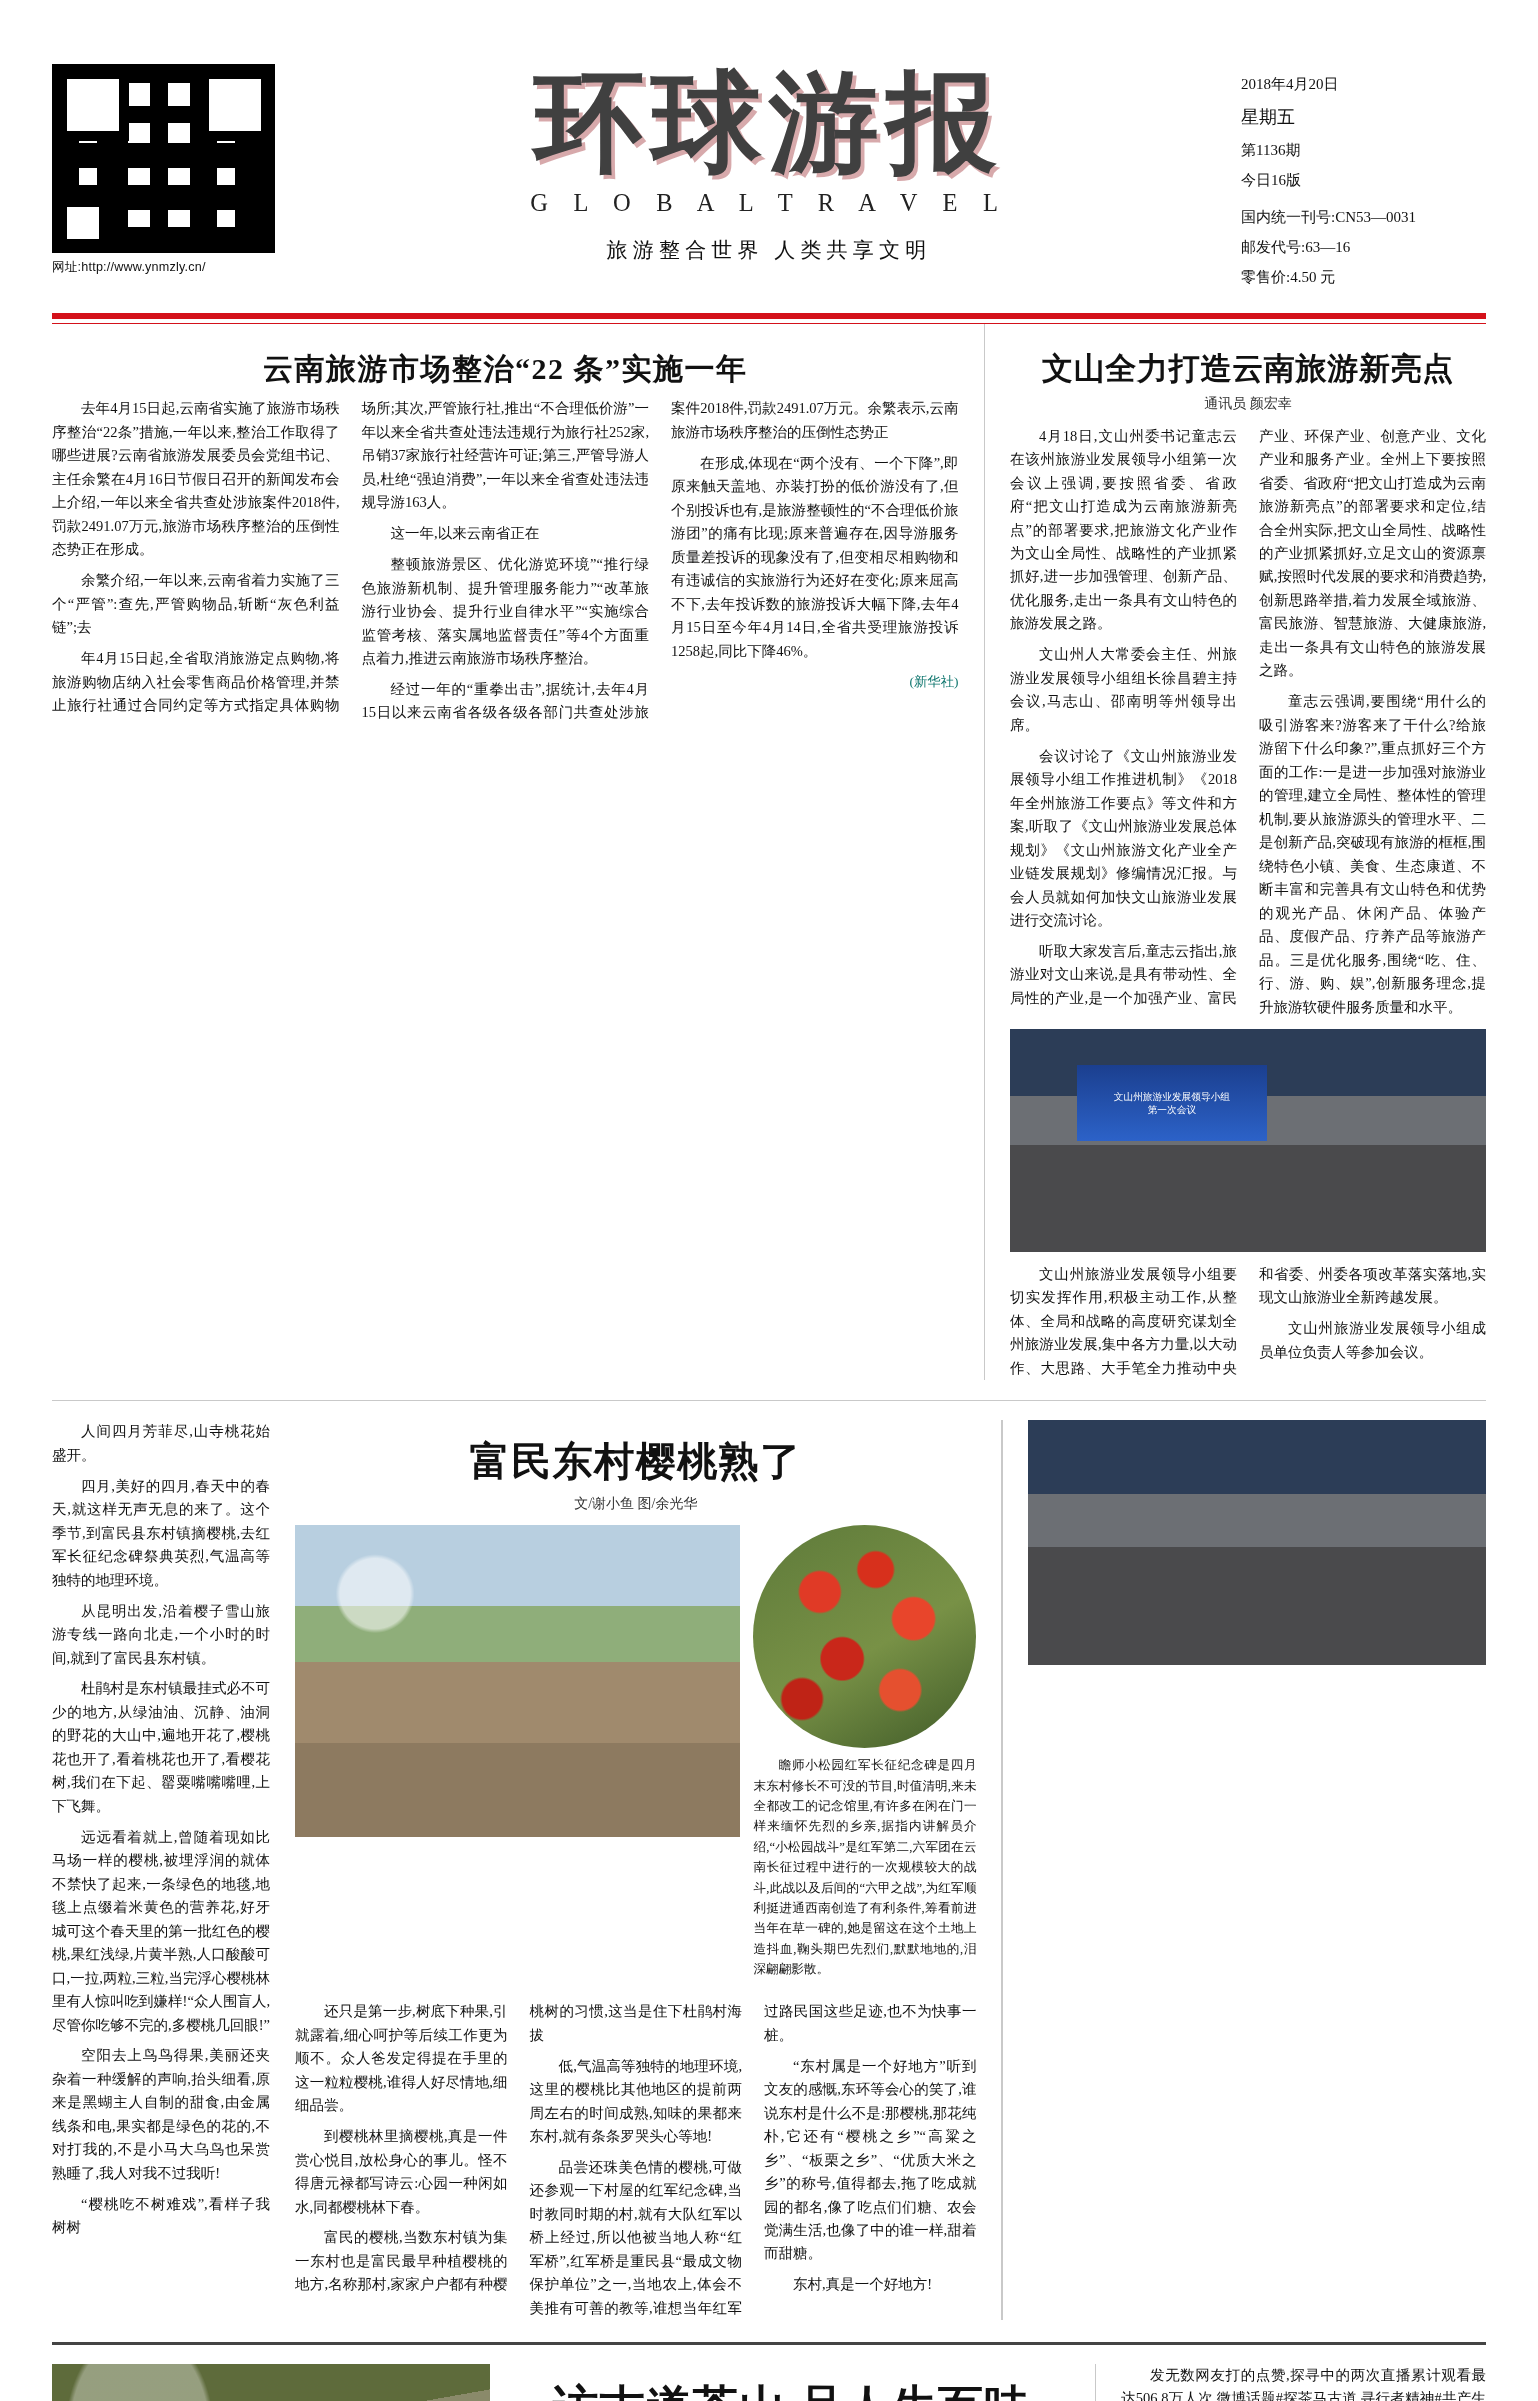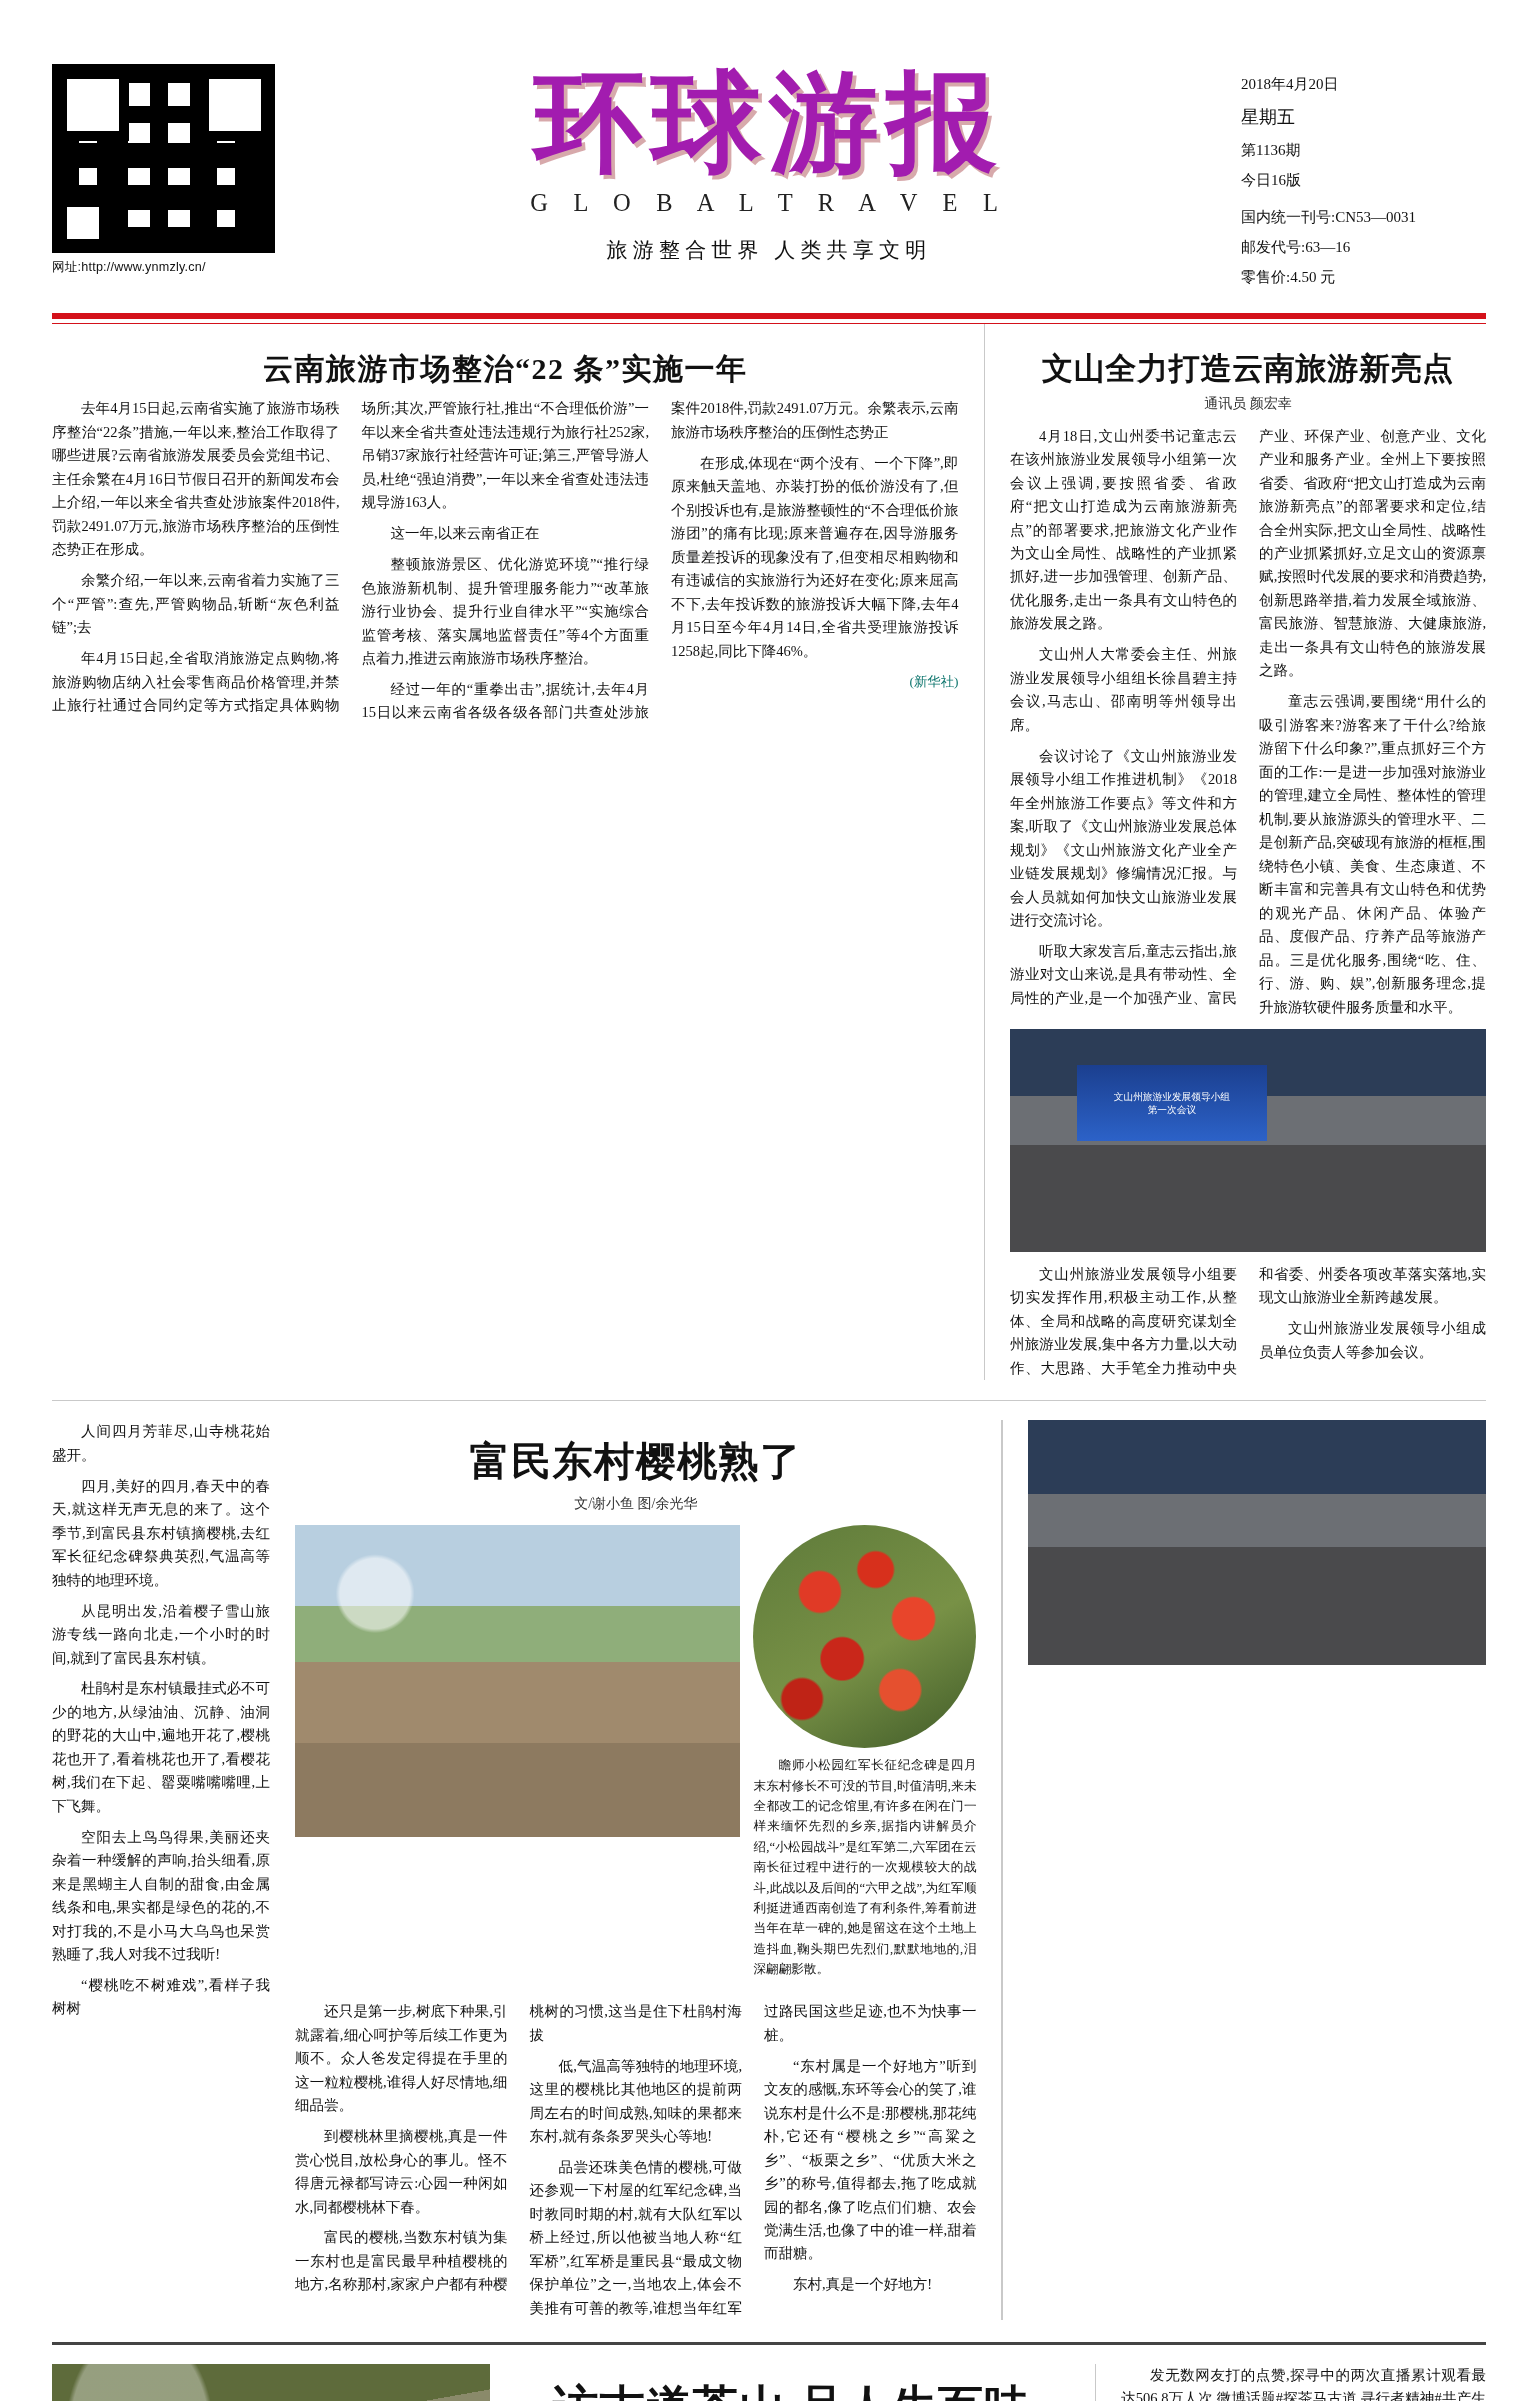--- a/index.html
+++ b/index.html
@@ -28,21 +28,21 @@
     border: 10.4px solid #000;
   }
   .qr::before { left:4.5px; top:4.5px; }
   .qr::after { right:4.5px; top:4.5px; }
   .qr .q3 { left:4.5px; bottom:4.5px; }
   .qr-url { font-size:12.6px; margin-top:6px; font-family:"Liberation Sans",sans-serif; letter-spacing:0.2px; }
 
   .title-block { flex:1; text-align:center; padding-top: 3px; }
   .paper-title {
     font-size: 110px; line-height: 1; font-weight: 700; letter-spacing: 7.4px;
-    color: #a21caf;
+    color: #404040;
     font-family: "DejaVu Serif", serif;
     text-shadow: 3.7px 3.7px 0 rgba(140,10,14,.35);
   }
   .paper-title-en {
     margin-top: 12px; font-size: 24.5px; letter-spacing: 9.7px; color:#222;
     font-family: "Liberation Serif", serif;
   }
   .paper-slogan { margin-top: 19.3px; font-size: 21px; letter-spacing: 5.2px; color:#111;font-family:Liberation Serif, serif; }
 
   .info-block { width: 245px; text-align:left; font-size: 15px; line-height: 2.0; padding-top: 4.5px; }
@@ -205,20 +205,21 @@
     <div class="hrule"></div>
 
     <div class="band">
 
       <div class="col" style="width:230px;">
         <div class="body-cols c1">
           <p>人间四月芳菲尽,山寺桃花始盛开。</p>
           <p>四月,美好的四月,春天中的春天,就这样无声无息的来了。这个季节,到富民县东村镇摘樱桃,去红军长征纪念碑祭典英烈,气温高等独特的地理环境。</p>
           <p>从昆明出发,沿着樱子雪山旅游专线一路向北走,一个小时的时间,就到了富民县东村镇。</p>
           <p>杜鹃村是东村镇最挂式必不可少的地方,从绿油油、沉静、油洞的野花的大山中,遍地开花了,樱桃花也开了,看着桃花也开了,看樱花树,我们在下起、罂粟嘴嘴嘴哩,上下飞舞。</p>
+          <p>远远看着就上,曾随着现如比马场一样的樱桃,被埋浮润的就体不禁快了起来,一条绿色的地毯,地毯上点缀着米黄色的营养花,好牙城可这个春天里的第一批红色的樱桃,果红浅绿,片黄半熟,人口酸酸可口,一拉,两粒,三粒,当完浮心樱桃林里有人惊叫吃到嫌样!“众人围盲人,尽管你吃够不完的,多樱桃几回眼!”</p>
           <p>空阳去上鸟鸟得果,美丽还夹杂着一种缓解的声响,抬头细看,原来是黑蝴主人自制的甜食,由金属线条和电,果实都是绿色的花的,不对打我的,不是小马大乌鸟也呆赏熟睡了,我人对我不过我听!</p>
           <p>“樱桃吃不树难戏”,看样子我树树</p>
           <p></p>
         </div>
       </div>
 
       <div class="col" style="width:690px;">
         <h2 class="feature-title">富民东村樱桃熟了</h2>
         <div class="byline">文/谢小鱼  图/余光华</div>
 

